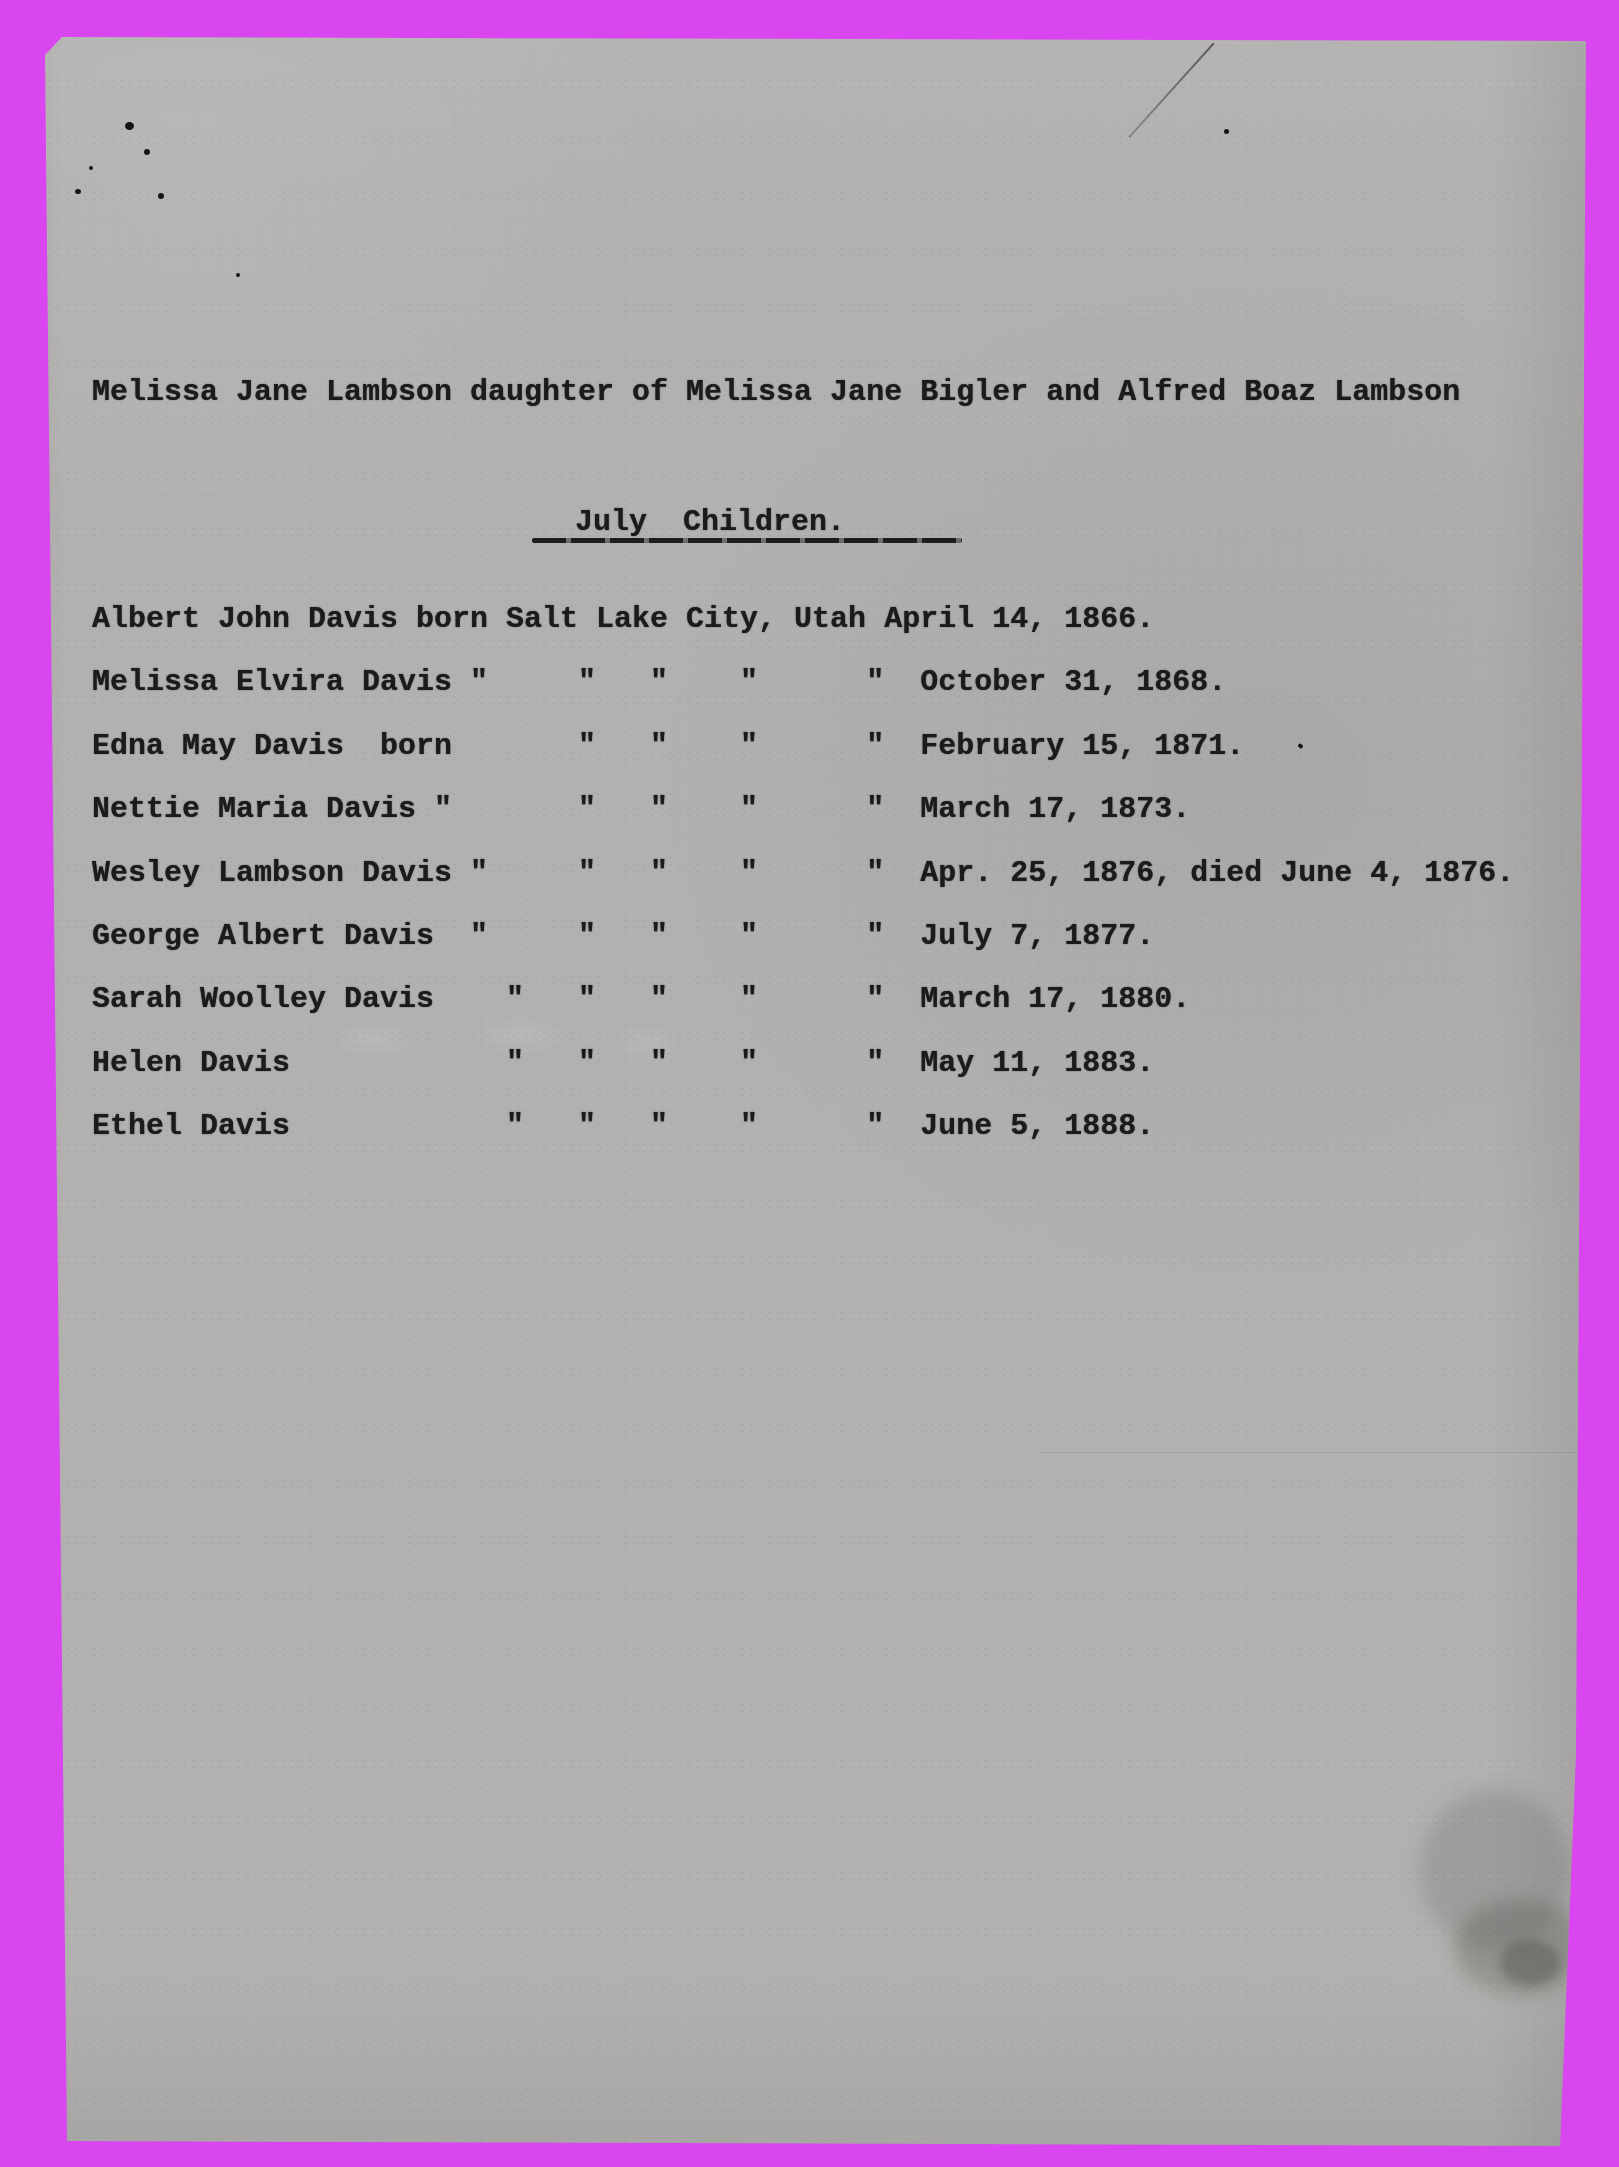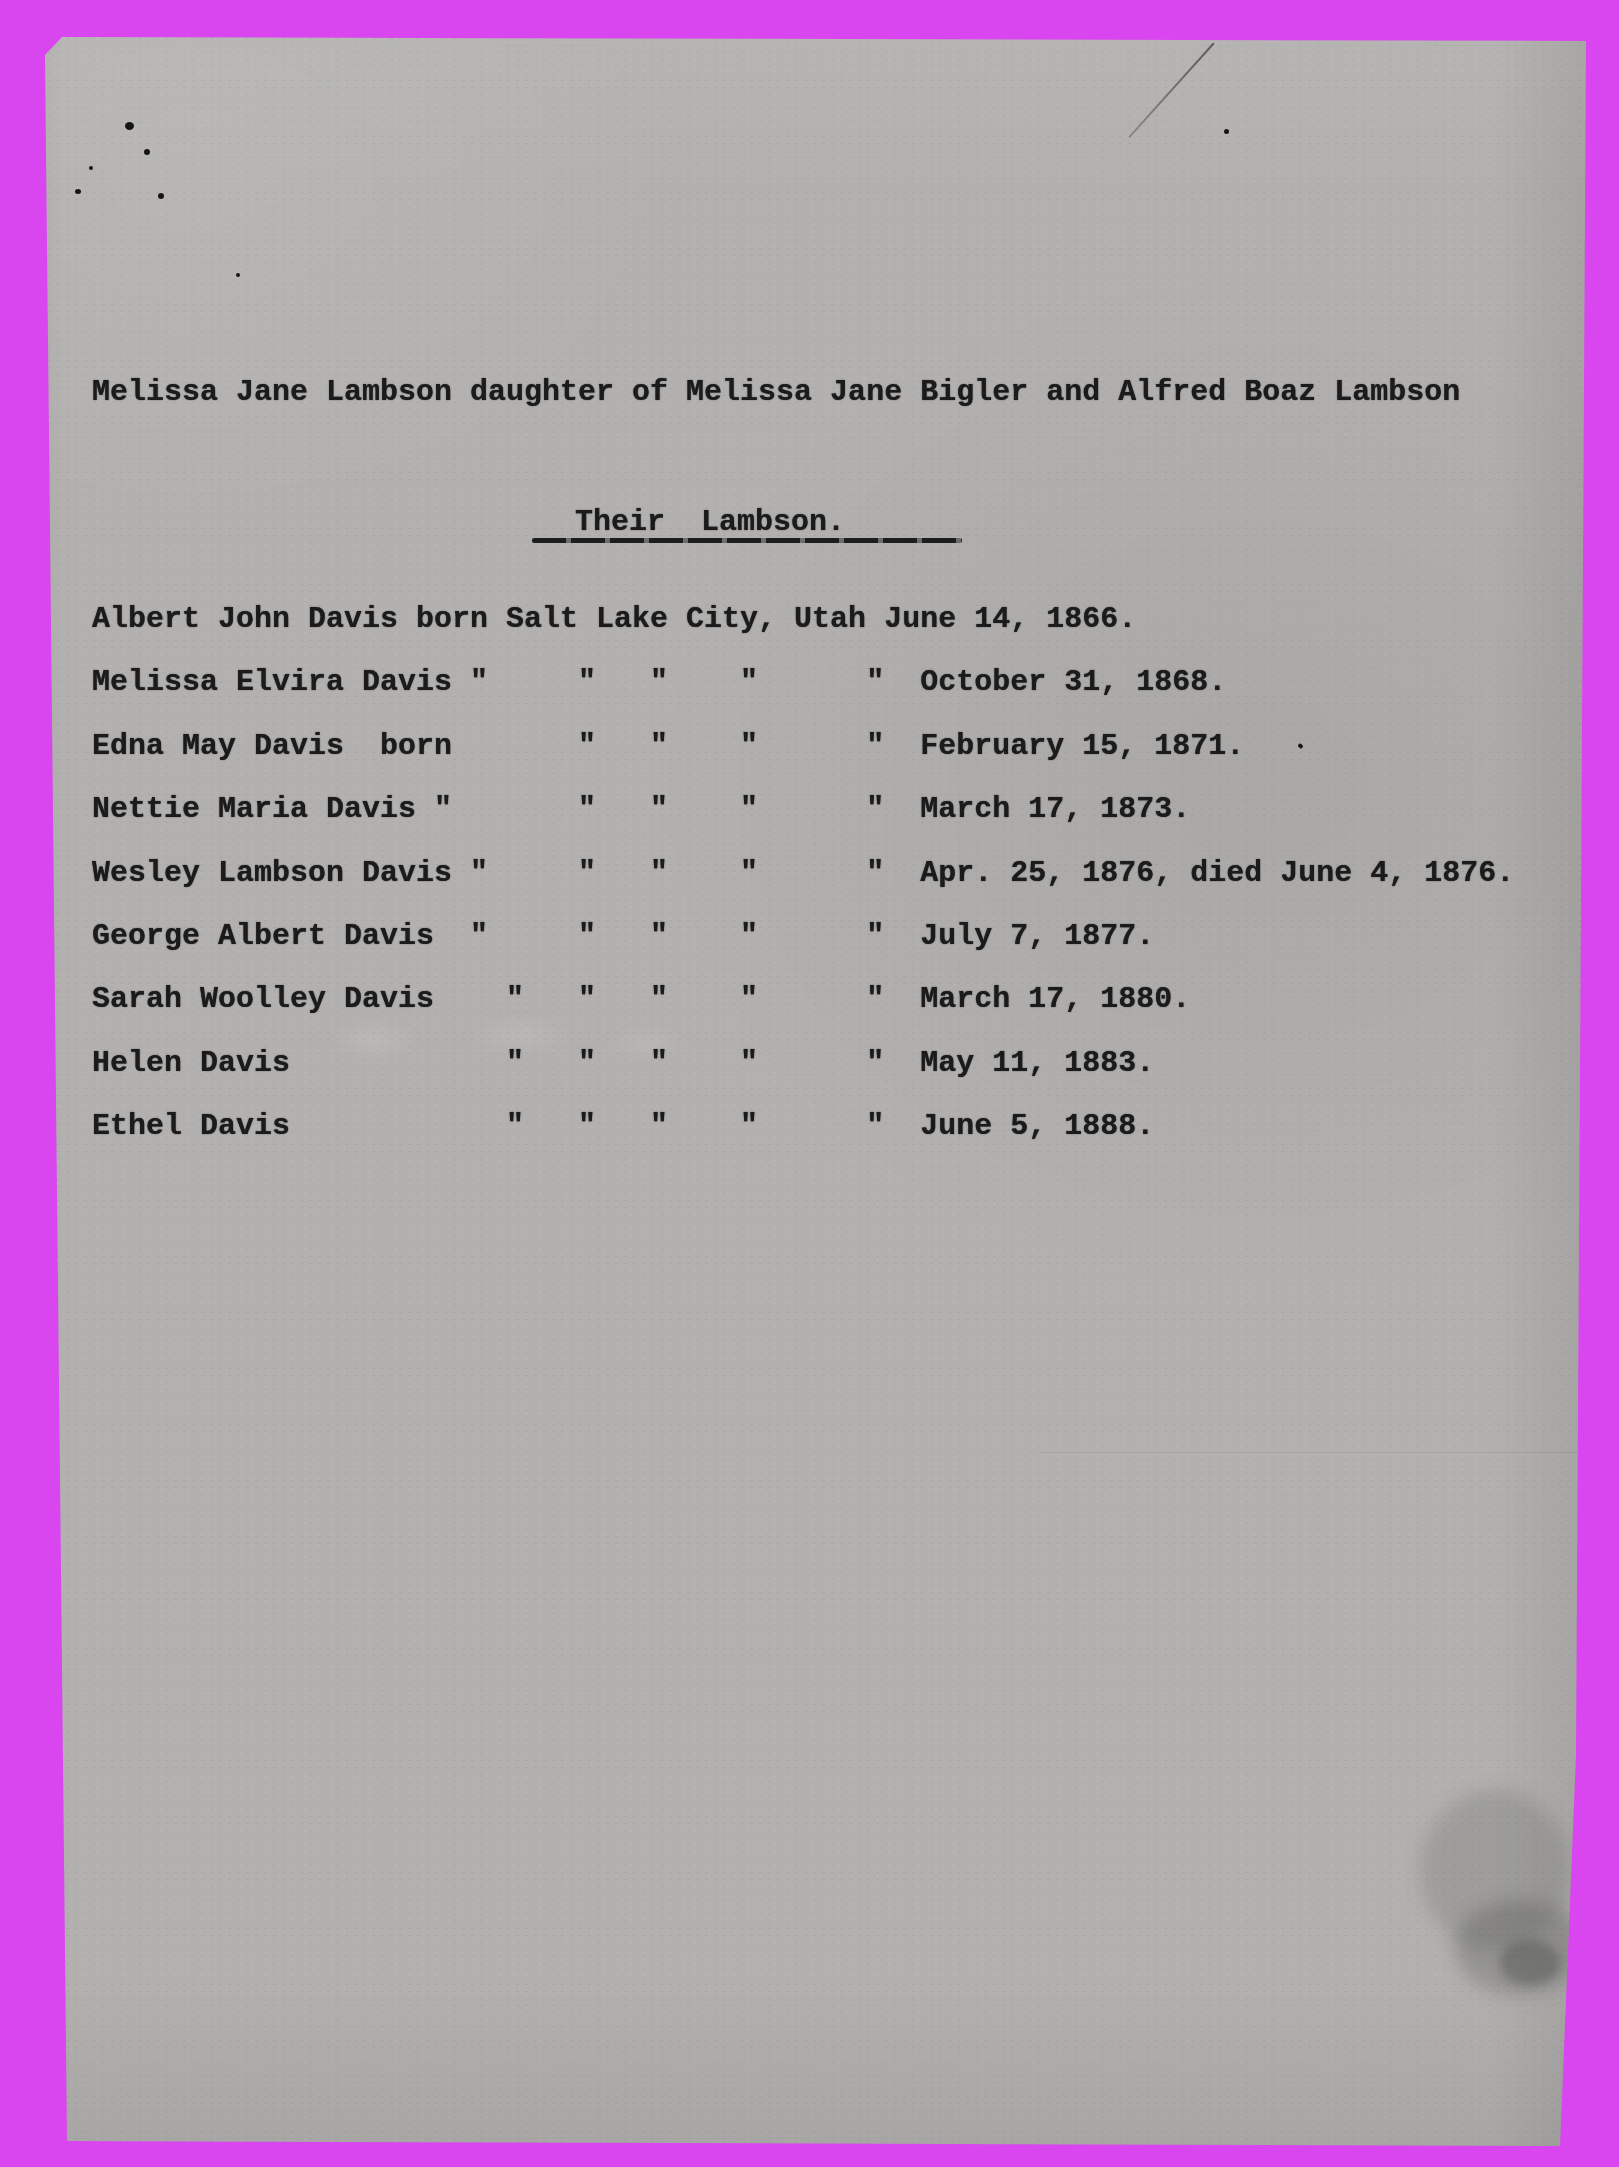--- a/index.html
+++ b/index.html
@@ -75,25 +75,25 @@
     <div class="crease-diagonal"></div>
     <div class="crease-horizontal"></div>
     <div class="smudge smudge-a"></div>
     <div class="smudge smudge-b"></div>
     <div class="smudge smudge-c"></div>
     <div class="watermark-mottle"></div>
 
     <div class="typeline" style="left:92px;top:375px;">Melissa Jane Lambson daughter of Melissa Jane Bigler and Alfred Boaz Lambson</div>
 
 
-    <div class="typeline" style="left:575px;top:505px;">Their  Lambson.</div>
+    <div class="typeline" style="left:575px;top:505px;">July  Children.</div>
 
     <div class="heading-underline"></div>
 
-  <div class="typeline" style="left: 92px; top: 602px;">Albert John Davis born Salt Lake City, Utah June 14, 1866.</div>
+  <div class="typeline" style="left: 92px; top: 602px;">Albert John Davis born Salt Lake City, Utah April 14, 1866.</div>
       <div class="typeline" style="left: 92px; top: 665.4px;">Melissa Elvira Davis "     "   "    "      "  October 31, 1868.</div>
       <div class="typeline" style="left: 92px; top: 728.8px;">Edna May Davis  born       "   "    "      "  February 15, 1871.</div>
       <div class="typeline" style="left: 92px; top: 792.2px;">Nettie Maria Davis "       "   "    "      "  March 17, 1873.</div>
       <div class="typeline" style="left: 92px; top: 855.6px;">Wesley Lambson Davis "     "   "    "      "  Apr. 25, 1876, died June 4, 1876.</div>
       <div class="typeline" style="left: 92px; top: 919px;">George Albert Davis  "     "   "    "      "  July 7, 1877.</div>
       <div class="typeline" style="left: 92px; top: 982.4px;">Sarah Woolley Davis    "   "   "    "      "  March 17, 1880.</div>
       <div class="typeline" style="left: 92px; top: 1045.8px;">Helen Davis            "   "   "    "      "  May 11, 1883.</div>
       <div class="typeline" style="left: 92px; top: 1109.2px;">Ethel Davis            "   "   "    "      "  June 5, 1888.</div>
     </div>
 </div>

